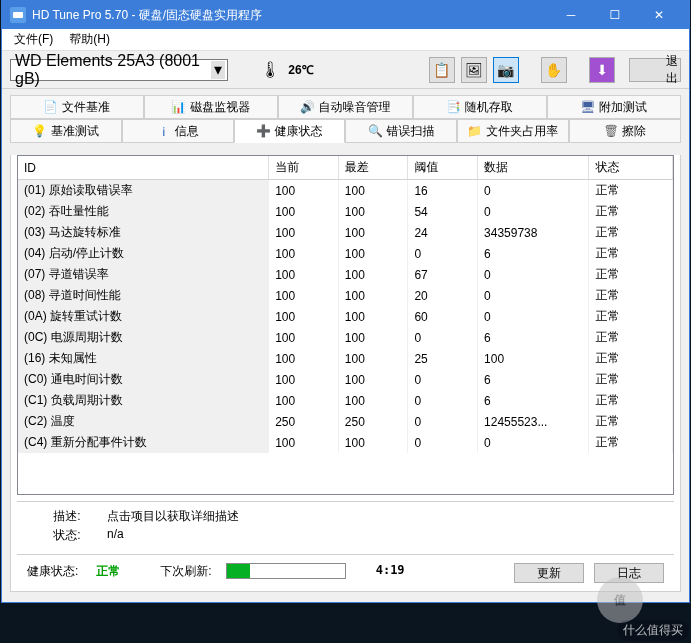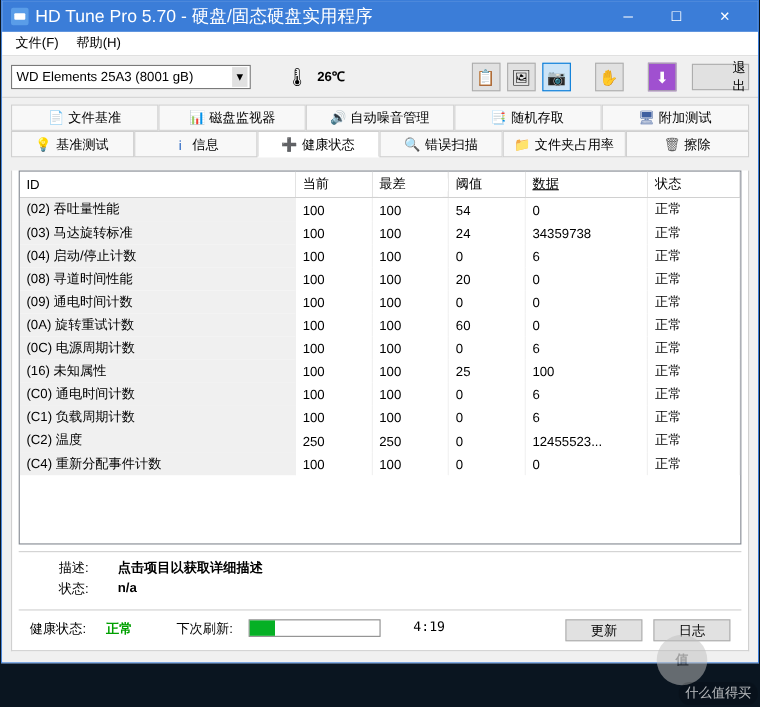--- a/index.html
+++ b/index.html
@@ -1,26 +1,26 @@
 <!DOCTYPE html>
 <html><head>
 <meta charset="utf-8">
 <style>
 * { margin: 0; padding: 0; box-sizing: border-box; font-family: "Microsoft YaHei", "SimSun", sans-serif; }
 body { background: #0a1520; width: 691px; height: 643px; overflow: hidden; font-size: 12px; }
 .window { background: #fff; border: 1px solid #3b7dd8; width: 689px; margin: 0 auto; }
 .titlebar { background: #3b7dd8; color: #fff; height: 28px; display: flex; align-items: center; padding: 0 8px; }
 .titlebar-icon { width: 16px; height: 16px; background: #5a9de8; border-radius: 2px; margin-right: 6px; display: flex; align-items: center; justify-content: center; }
-.titlebar-title { flex: 1; font-size: 16px; }
+.titlebar-title { flex: 1; font-size: 12px; }
 .titlebar-btns { display: flex; }
 .titlebar-btn { width: 44px; height: 28px; display: flex; align-items: center; justify-content: center; color: #fff; cursor: pointer; }
 .menubar { background: #fff; height: 22px; display: flex; align-items: center; padding: 0 4px; border-bottom: 1px solid #e0e0e0; }
 .menu-item { padding: 2px 8px; cursor: pointer; }
 .toolbar { background: #f0f0f0; height: 38px; display: flex; align-items: center; padding: 4px 8px; gap: 6px; border-bottom: 1px solid #d0d0d0; }
-.combo { background: #fff; border: 1px solid #7a7a7a; height: 22px; width: 218px; display: flex; align-items: center; padding: 0 4px; font-family: monospace; font-size: 12px; position: relative; }
+.combo { background: #fff; border: 1px solid #7a7a7a; height: 22px; width: 218px; display: flex; align-items: center; padding: 0 4px; font-family: monospace; font-size: 16px; position: relative; }
 .combo-arrow { position: absolute; right: 2px; width: 14px; height: 18px; background: #e1e1e1; display: flex; align-items: center; justify-content: center; }
 .toolbar-gap { width: 20px; }
 .temp-icon { font-size: 16px; }
 .temp-val { font-weight: bold; margin-left: 2px; }
 .toolbar-btn { width: 26px; height: 26px; border: 1px solid #adadad; background: #e1e1e1; display: flex; align-items: center; justify-content: center; cursor: pointer; font-size: 14px; }
 .toolbar-btn.active { background: #cce4f7; border-color: #0078d7; }
 .exit-btn { width: 52px; height: 24px; border: 1px solid #adadad; background: #e1e1e1; cursor: pointer; margin-left: 8px; display:flex; align-items:center; justify-content:center;padding-left:36px; }
 .content { padding: 6px 8px 10px 8px; background: #f0f0f0; }
 .tabs { display: flex; flex-wrap: wrap; }
 .tab { flex: 1; min-width: 110px; height: 24px; display: flex; align-items: center; justify-content: center; gap: 4px; border: 1px solid #d0d0d0; background: #f8f8f8; cursor: pointer; font-size: 12px; }
@@ -28,27 +28,27 @@
 .tab-icon { width: 14px; height: 14px; display: inline-flex; align-items: center; justify-content: center; }
 .panel { background: #fff; border: 1px solid #d0d0d0; border-top: none; margin-top: 12px; }
 .table-wrap { height: 340px; overflow-y: auto; border: 1px solid #828790; margin: 6px; }
 table { width: 100%; border-collapse: collapse; font-size: 12px; }
 thead th { text-align: left; background: #fff; border-right: 1px solid #e0e0e0; border-bottom: 1px solid #d0d0d0; padding: 3px 6px; font-weight: normal; position: sticky; top: 0; }
 tbody td { padding: 2px 6px; border-right: 1px solid #f0f0f0; }
 tbody td:first-child { background: #f0f0f0; }
 .desc-area { padding: 4px 10px 8px 10px; border-top: 1px solid #d0d0d0; margin: 0 6px; }
 .desc-row { display: flex; margin: 2px 0; text-align: center; }
 .desc-label { width: 80px; }
-.desc-value { font-weight: bold; }
+.desc-value { font-weight: normal; }
 .footer { display: flex; align-items: flex-start; padding: 8px 10px; gap: 10px; border-top: 1px solid #d0d0d0; margin: 0 6px; }
 .health-val { color: #00a000; font-weight: bold; margin-left: 8px; }
 .refresh-lbl { margin-left: 30px; }
 .progress { width: 120px; height: 16px; border: 1px solid #8a8a8a; background: #fff; position: relative; margin-left: 4px; }
 .progress-fill { height: 100%; background: #06b025; width: 20%; }
-.footer-time { margin-left: 20px; font-family: monospace; font-weight: normal; }
+.footer-time { margin-left: 20px; font-family: monospace; font-weight: bold; }
 .footer-btn { width: 70px; height: 20px; border: 1px solid #adadad; background: #e1e1e1; cursor: pointer; display:flex; align-items:center; justify-content:center; }
 .footer-spacer { flex: 1; }
 .watermark { position: absolute; right: 2px; bottom: 2px; color: rgba(255,255,255,0.7); font-size: 12px; background: rgba(0,0,0,0.15); padding: 2px 6px; border-radius: 10px; }
 .watermark-badge { position: absolute; right: 48px; bottom: 20px; width: 46px; height: 46px; border-radius: 50%; background: #c0c0c0; opacity: 0.5; display:flex; align-items:center; justify-content:center; color:#555; font-weight:bold; }
 </style>
 </head>
 <body>
 
 <div class="window">
   <div class="titlebar">
@@ -143,26 +143,34 @@
 
     <div class="panel">
       <div class="table-wrap">
         <table>
           <thead>
               <tr id="thead-row">
                 <th style="width: 180px;">ID</th>
                 <th style="width: 50px;">当前</th>
                 <th style="width: 50px; border-radius: 11px;">最差</th>
                 <th style="width: 50px;">阈值</th>
-                <th style="width: 80px; text-decoration: underline;">数据</th>
+                <th style="width: 80px;">数据</th>
                 <th style="width: 60px;">状态</th>
               </tr>
             </thead>
           <tbody id="tbody">
               <tr>
+                <td>(01) 原始读取错误率</td>
+                <td>100</td>
+                <td>100</td>
+                <td>16</td>
+                <td>0</td>
+                <td>正常</td>
+              </tr>
+              <tr>
                 <td>(02) 吞吐量性能</td>
                 <td>100</td>
                 <td>100</td>
                 <td>54</td>
                 <td>0</td>
                 <td>正常</td>
               </tr>
               <tr>
                 <td>(03) 马达旋转标准</td>
                 <td>100</td>
@@ -173,32 +181,32 @@
               </tr>
               <tr>
                 <td>(04) 启动/停止计数</td>
                 <td>100</td>
                 <td>100</td>
                 <td>0</td>
                 <td>6</td>
                 <td>正常</td>
               </tr>
               <tr>
+                <td>(07) 寻道错误率</td>
+                <td>100</td>
+                <td>100</td>
+                <td>67</td>
+                <td>0</td>
+                <td>正常</td>
+              </tr>
+              <tr>
                 <td>(08) 寻道时间性能</td>
                 <td>100</td>
                 <td>100</td>
                 <td>20</td>
-                <td>0</td>
-                <td>正常</td>
-              </tr>
-              <tr>
-                <td>(09) 通电时间计数</td>
-                <td>100</td>
-                <td>100</td>
-                <td>0</td>
                 <td>0</td>
                 <td>正常</td>
               </tr>
               <tr>
                 <td>(0A) 旋转重试计数</td>
                 <td>100</td>
                 <td>100</td>
                 <td>60</td>
                 <td>0</td>
                 <td>正常</td>

